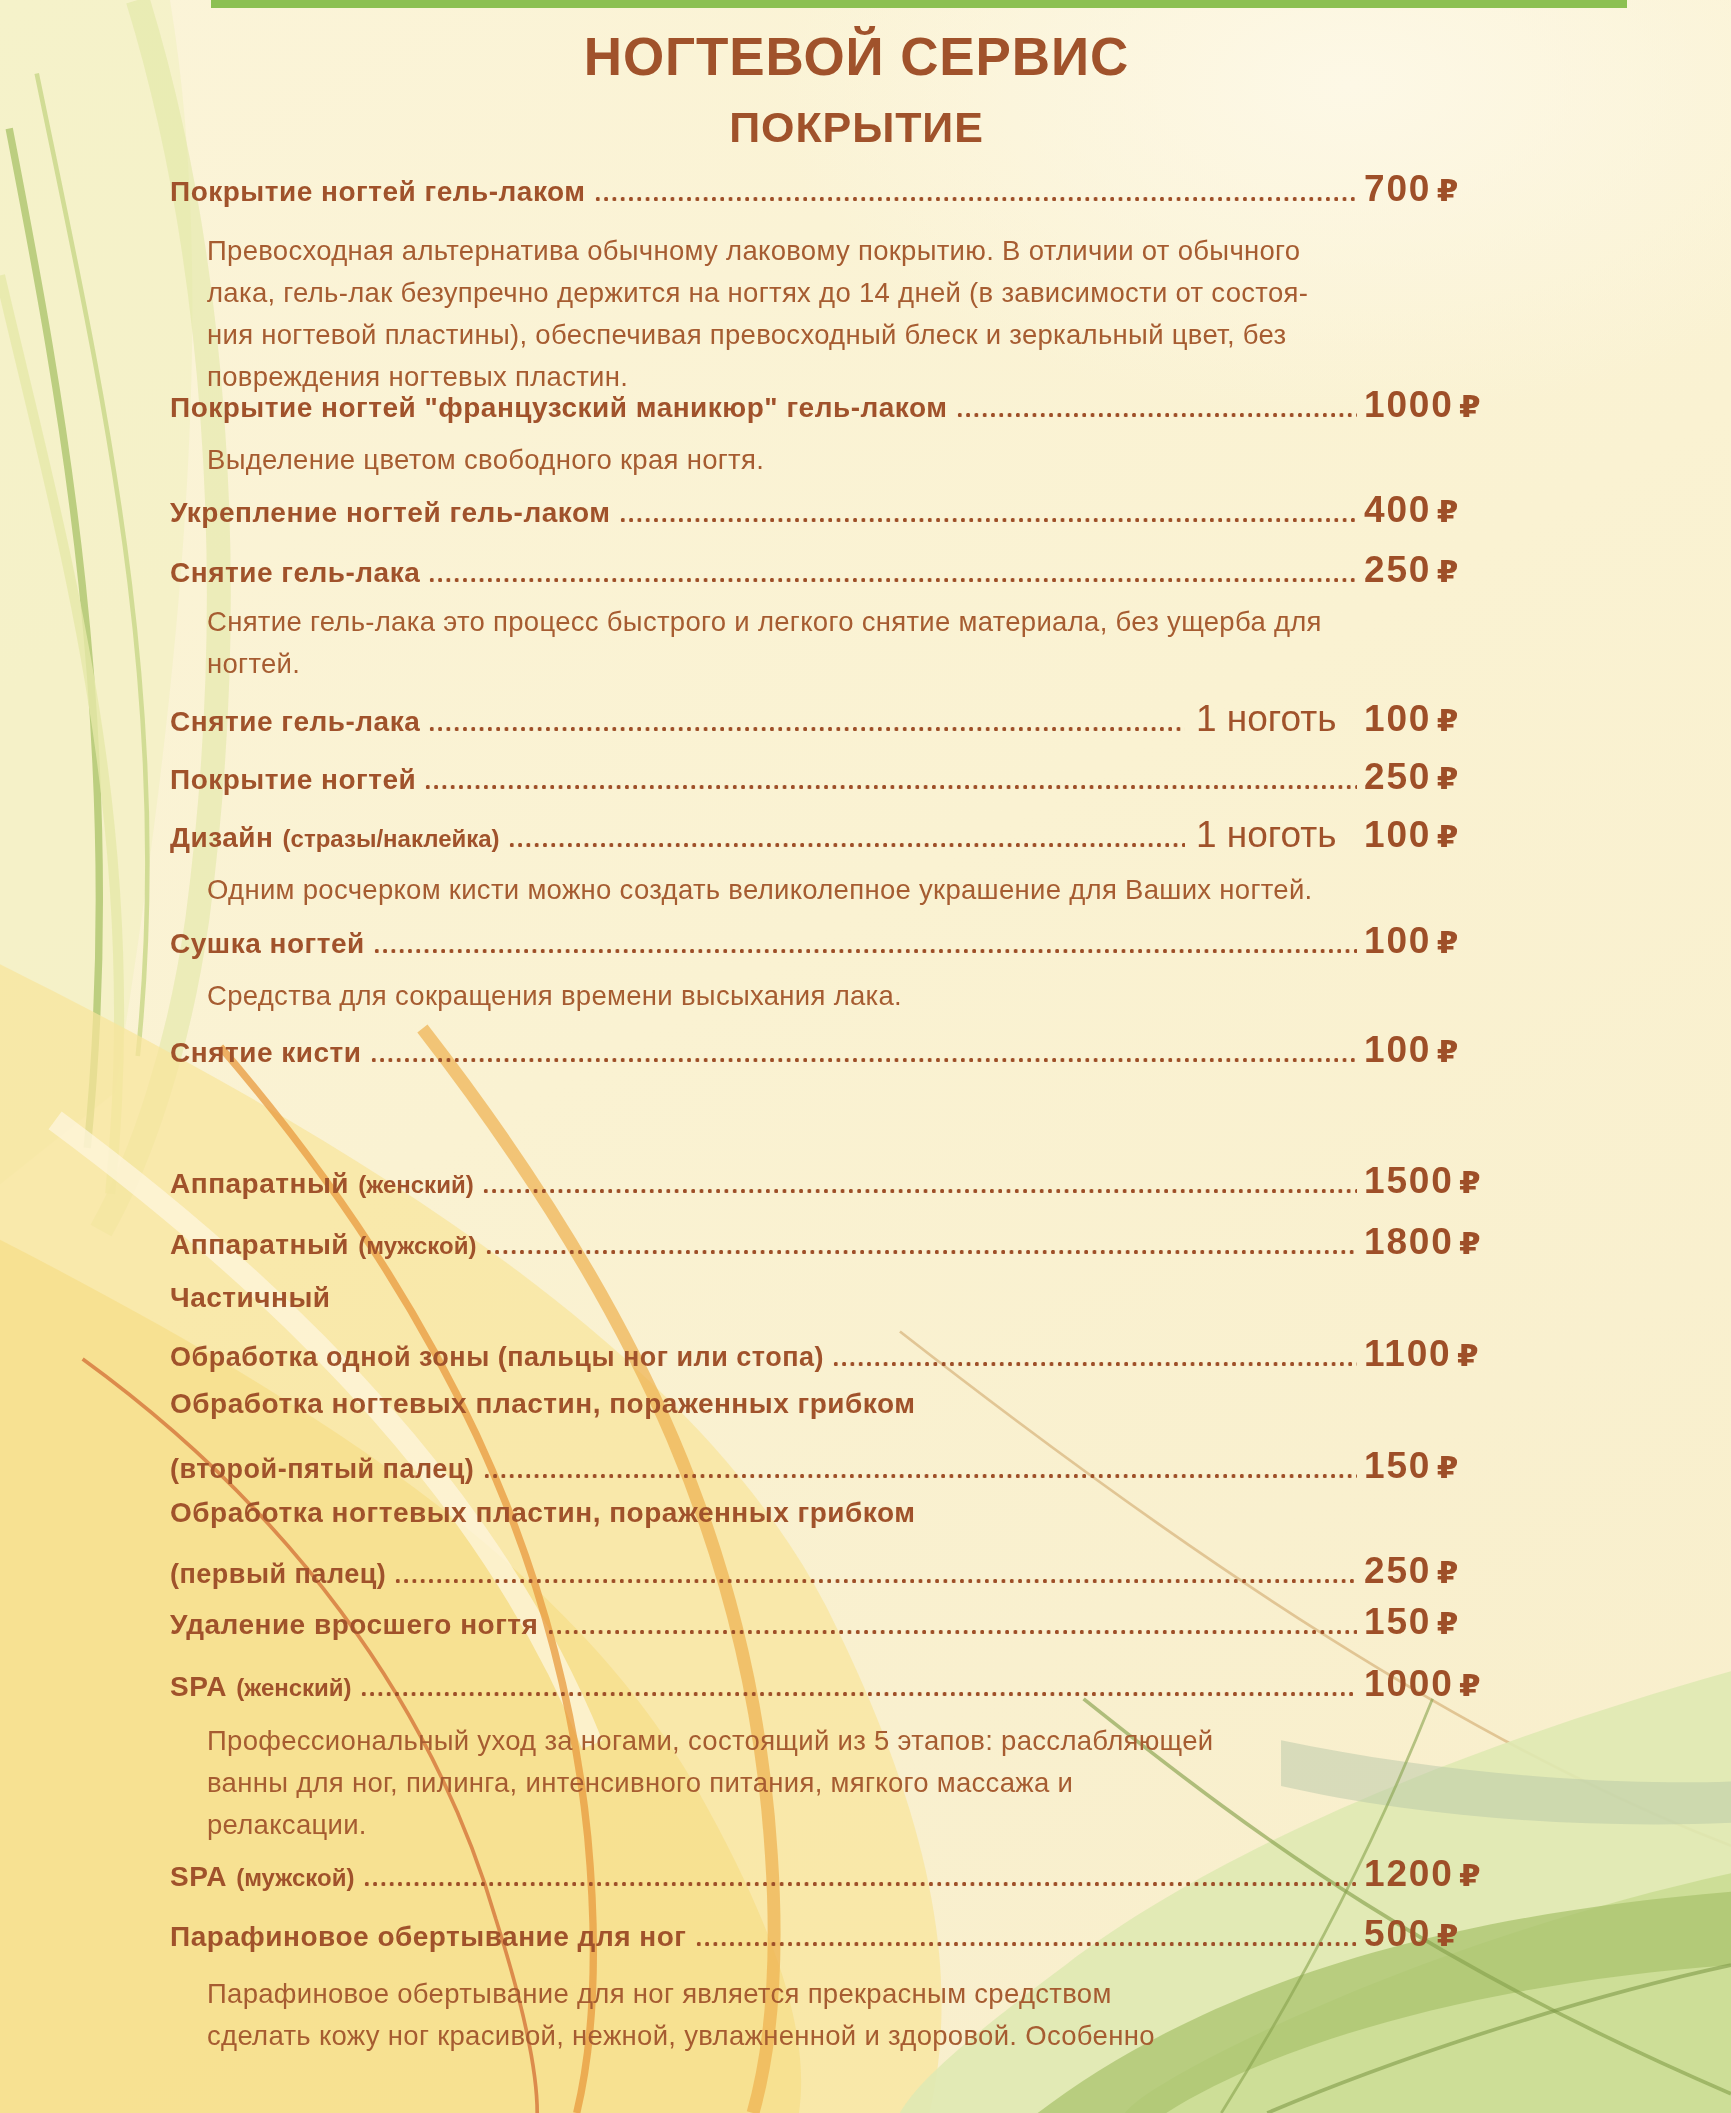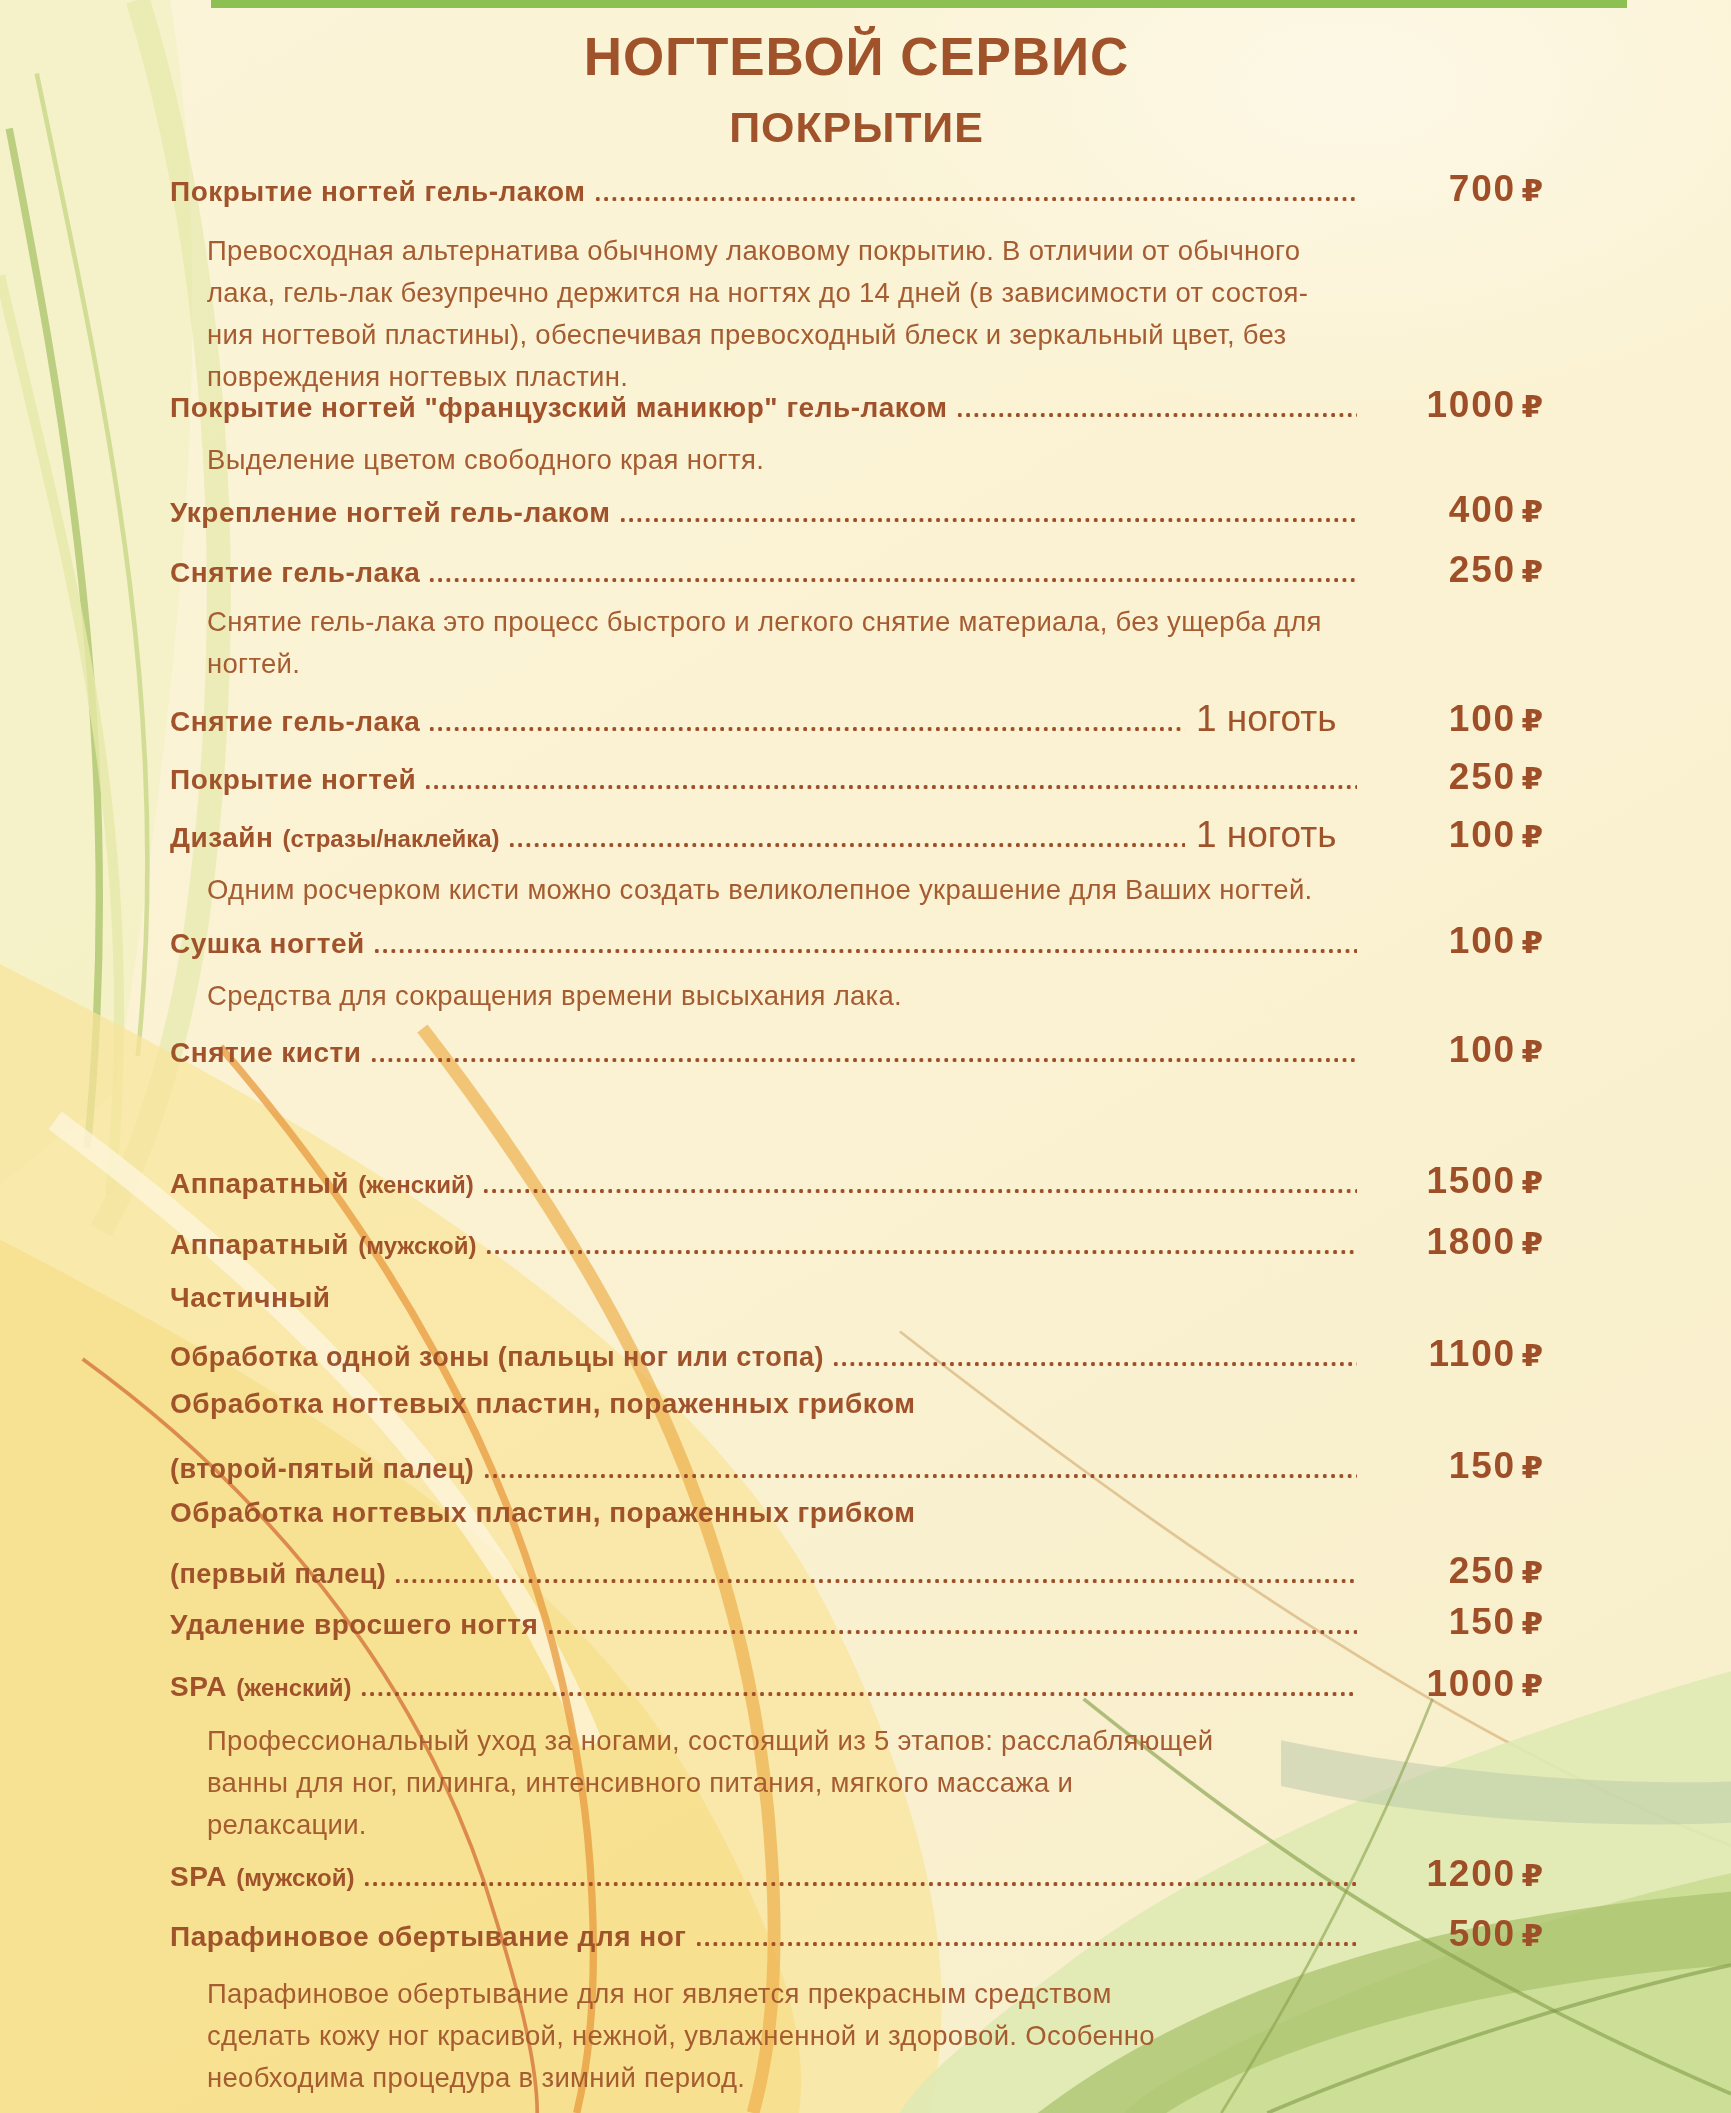--- a/index.html
+++ b/index.html
@@ -31,21 +31,21 @@
   .row{position:absolute;left:0;right:0;display:flex;align-items:baseline;}
   .row .t{font-size:28px;font-weight:bold;color:var(--brown-title);letter-spacing:0.5px;white-space:nowrap;}
   .row.small .t{font-size:27px;}
   .row .q{font-size:24px;font-weight:bold;color:var(--brown-title);margin-left:9.2px;white-space:nowrap;}
   .row .dots{
     flex:1 1 auto;align-self:flex-end;height:5.5px;margin:0 7.3px 8.3px 9.2px;
     background-image:radial-gradient(circle at 2.8px 2.8px,var(--brown) 1.8px,transparent 2.2px);
     background-size:8.3px 5.5px;background-repeat:repeat-x;background-position:left bottom;
   }
   .row .u{font-size:37px;font-weight:normal;color:var(--brown-title);margin:0 27.5px 0 3.7px;white-space:nowrap;}
-  .row .p{flex:0 0 179px;text-align:right;white-space:nowrap;color:var(--brown);}
+  .row .p{flex:0 0 179px;white-space:nowrap;color:var(--brown);}
   .row .num{font-size:37px;font-weight:bold;letter-spacing:1.8px;}
   .row .rub{font-size:31px;font-weight:bold;margin-left:5.5px;font-family:"DejaVu Sans","Liberation Sans",sans-serif;}
   .desc{position:absolute;left:37px;right:211px;color:var(--brown-soft);}
   .desc div{font-size:27.5px;line-height:42px;white-space:nowrap;letter-spacing:0.3px;}
 </style>
 </head>
 <body>
 
 <svg class="bg-art" viewBox="0 0 1885 2301" preserveAspectRatio="none" aria-hidden="true">
 
@@ -223,17 +223,16 @@
   </div>
 
   <div class="row" style="top:1913px">
     <span class="t">Парафиновое обертывание для ног</span>
     <span class="dots"></span>
     <span class="p"><span class="num">500</span><span class="rub">₽</span></span>
   </div>
   <div class="desc" style="top:1973px">
     <div>Парафиновое обертывание для ног является прекрасным средством</div>
     <div>сделать кожу ног красивой, нежной, увлажненной и здоровой. Особенно</div>
-    <div>необходима процедура в зимний период.</div>
   </div>
 
 </div>
 
 
 </body></html>

